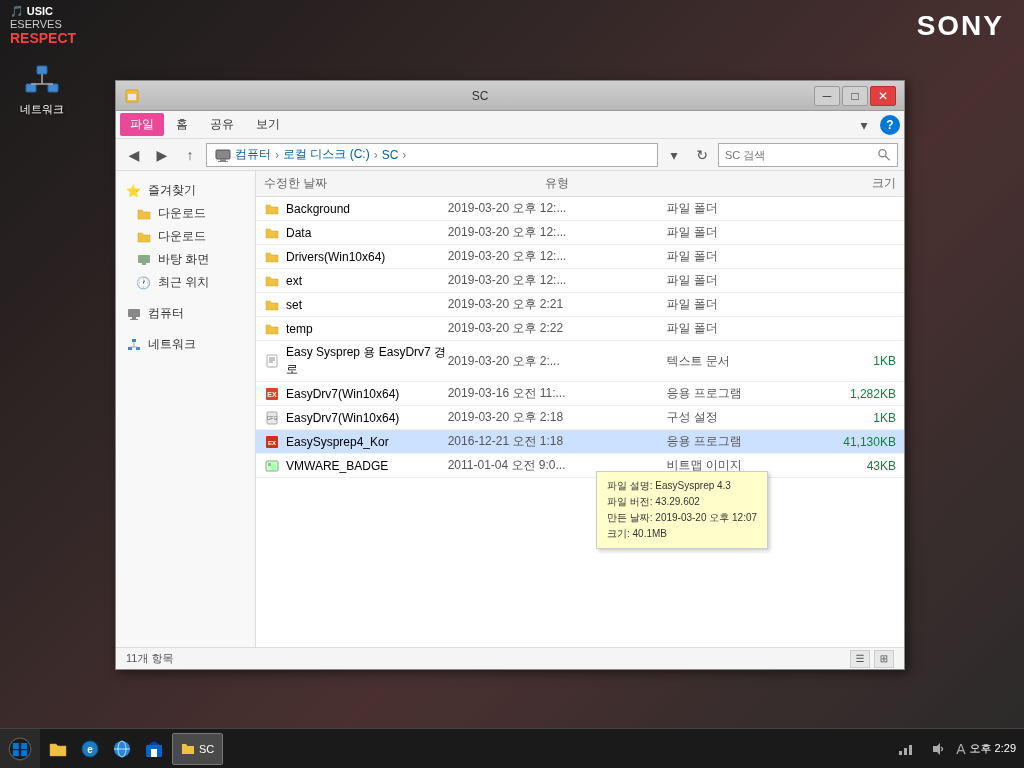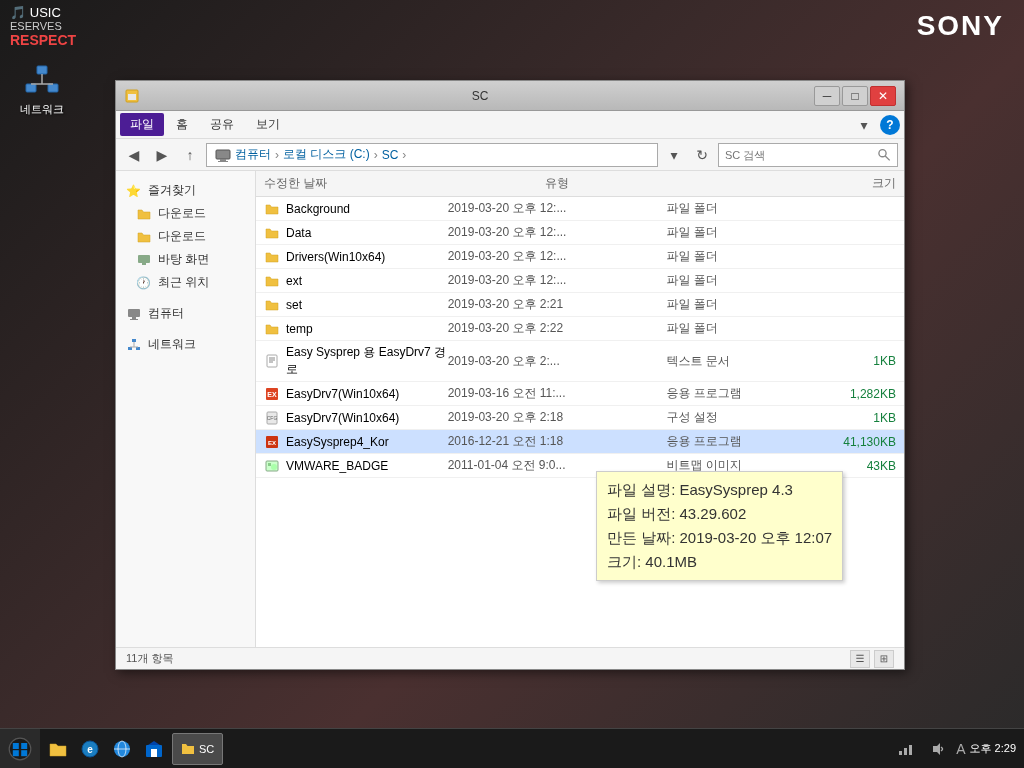--- a/index.html
+++ b/index.html
@@ -32,21 +32,21 @@
     }
 
     
     .music-text {
       position: absolute;
       top: 5px;
       left: 10px;
       color: white;
       font-size: 11px;
     }
-    .music-text .line1 { font-size: 13px; font-weight: normal; }
+    .music-text .line1 { font-size: 11px; font-weight: bold; }
     .music-text .line2 { color: #ccc; font-size: 11px; }
     .music-text .line3 { color: #e44; font-size: 14px; font-weight: bold; }
 
     
     .desktop-icon {
       position: absolute;
       display: flex;
       flex-direction: column;
       align-items: center;
       cursor: pointer;
@@ -175,21 +175,21 @@
       gap: 2px;
     }
     .menu-item {
       padding: 3px 10px;
       font-size: 12px;
       color: #333;
       cursor: pointer;
       border-radius: 2px;
     }
     .menu-item.active {
-      background: #4c1d95;
+      background: #ec4899;
       color: white;
     }
     .menu-right {
       margin-left: auto;
       display: flex;
       align-items: center;
       gap: 4px;
     }
 
     
@@ -345,21 +345,21 @@
     }
 
     
     .tooltip {
       position: absolute;
       top: 390px;
       left: 480px;
       background: #ffffcc;
       border: 1px solid #ccc;
       padding: 6px 10px;
-      font-size: 15px;
+      font-size: 10px;
       color: #333;
       box-shadow: 2px 2px 4px rgba(0,0,0,0.2);
       z-index: 100;
       white-space: nowrap;
       line-height: 1.6;
     }
 
     
     .instruction-text {
       position: absolute;

